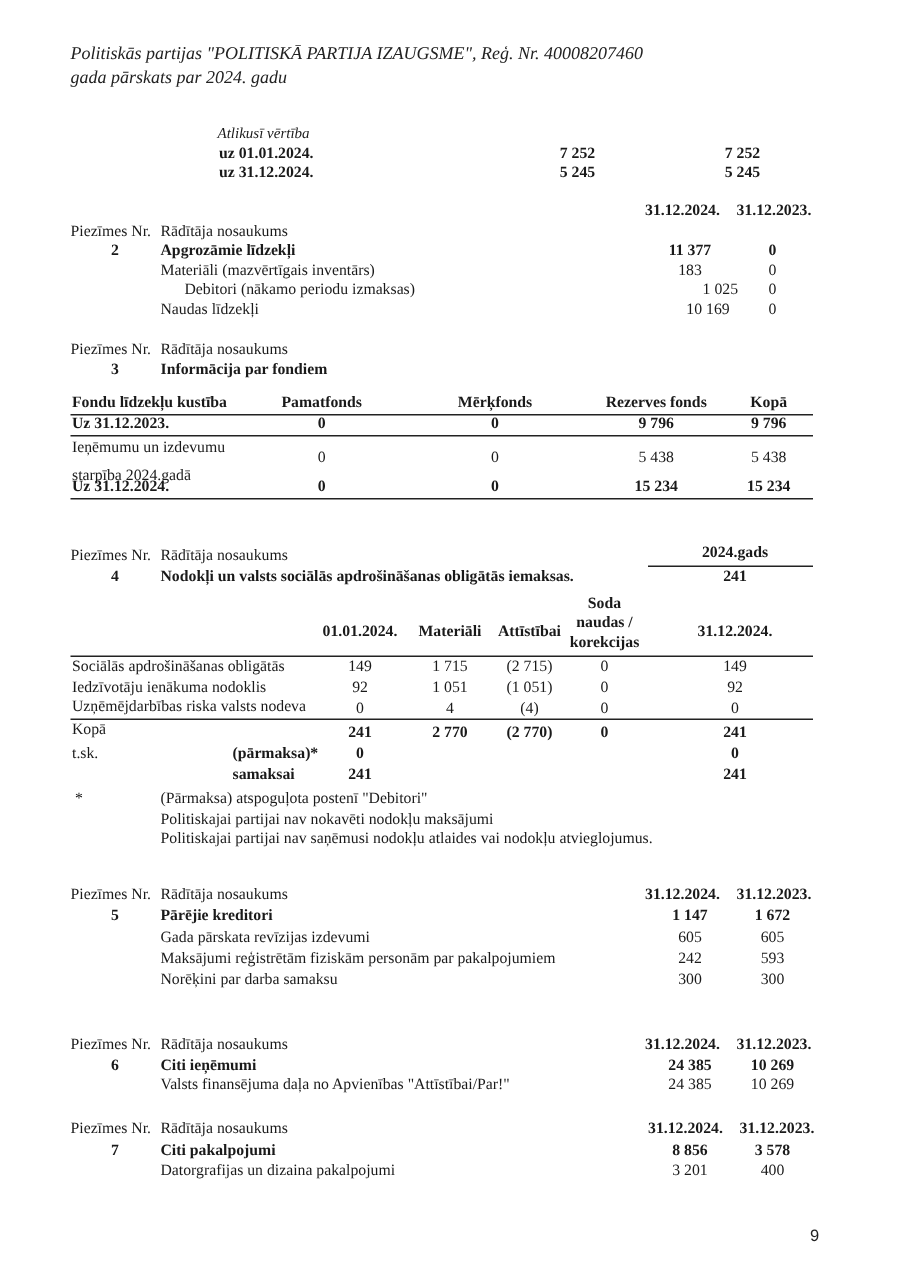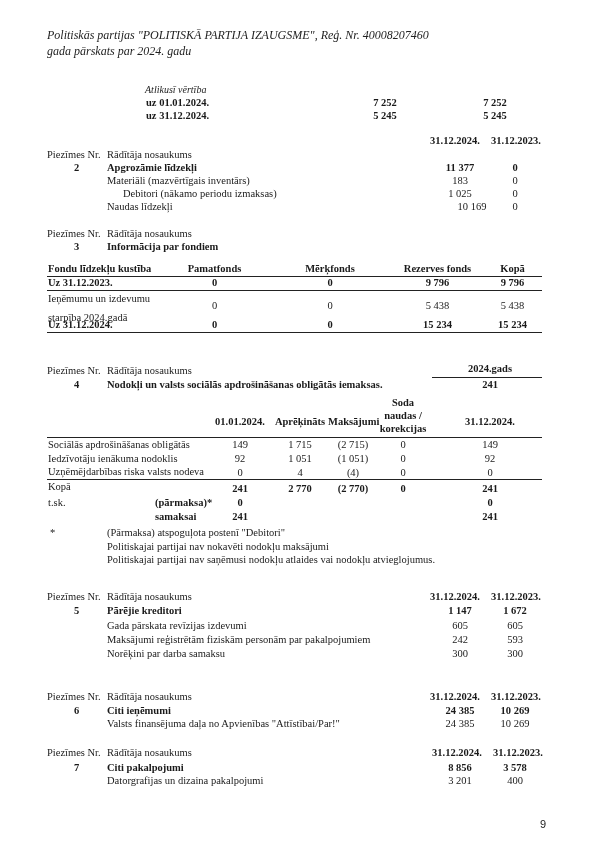--- a/index.html
+++ b/index.html
@@ -39,21 +39,21 @@
 <div class="abs b" style="left:107px;top:162px;">Apgrozāmie līdzekļi</div>
 <div class="abs b num" style="left:440px;top:162px;width:40px;">11 377</div>
 <div class="abs b num" style="left:500px;top:162px;width:30px;">0</div>
 <div>
   <div class="abs" style="left:107px;top:175px;">Materiāli (mazvērtīgais inventārs)</div>
   <div class="abs num" style="left:440px;top:175px;width:40px;">183</div>
   <div class="abs num" style="left:500px;top:175px;width:30px;">0</div>
 </div>
 <div>
   <div class="abs" style="left:107px;top:188px;margin-left:16px;">Debitori (nākamo periodu izmaksas)</div>
-  <div class="abs num" style="left:440px;top:188px;width:40px;">1 025</div>
+  <div class="abs num" style="left:452px;top:188px;width:40px;text-align:right;">1 025</div>
   <div class="abs num" style="left:500px;top:188px;width:30px;">0</div>
 </div>
 <div>
   <div class="abs" style="left:107px;top:201px;">Naudas līdzekļi</div>
   <div class="abs num" style="left:440px;top:201px;width:40px;margin-left:12px;">10 169</div>
   <div class="abs num" style="left:500px;top:201px;width:30px;">0</div>
 </div>
 
 <div class="abs" style="left:47px;top:228px;">Piezīmes Nr.</div>
 <div class="abs" style="left:107px;top:228px;">Rādītāja nosaukums</div>
@@ -99,22 +99,22 @@
 <div class="abs" style="left:47px;top:365px;">Piezīmes Nr.</div>
 <div class="abs" style="left:107px;top:365px;">Rādītāja nosaukums</div>
 <div class="abs b num" style="left:440px;top:363px;width:100px;">2024.gads</div>
 <div class="hline" style="left:432px;top:377px;width:110px;"></div>
 <div class="abs b" style="left:74px;top:379px;">4</div>
 <div class="abs b" style="left:107px;top:379px;">Nodokļi un valsts sociālās apdrošināšanas obligātās iemaksas.</div>
 <div class="abs b num" style="left:440px;top:379px;width:100px;">241</div>
 
 <div>
   <div class="abs b num" style="left:210px;top:416px;width:60px;">01.01.2024.</div>
-  <div class="abs b num" style="left:272px;top:416px;width:56px;">Aprēķināts</div>
-  <div class="abs b num" style="left:328px;top:416px;width:50px;">Maksājumi</div>
+  <div class="abs b num" style="left:272px;top:416px;width:56px;">Materiāli</div>
+  <div class="abs b num" style="left:328px;top:416px;width:50px;">Attīstībai</div>
   <div class="abs b num" style="left:378px;top:397px;width:50px;">Soda</div>
   <div class="abs b num" style="left:378px;top:410px;width:50px;">naudas /</div>
   <div class="abs b num" style="left:378px;top:423px;width:50px;">korekcijas</div>
   <div class="abs b num" style="left:450px;top:416px;width:80px;">31.12.2024.</div>
   <div class="hline" style="left:47px;top:437px;width:495px;"></div>
 
   <div>
     <div class="abs" style="left:48px;top:439px;">Sociālās apdrošināšanas obligātās</div>
     <div class="abs num" style="left:210px;top:439px;width:60px;">149</div>
     <div class="abs num" style="left:272px;top:439px;width:56px;">1 715</div>

